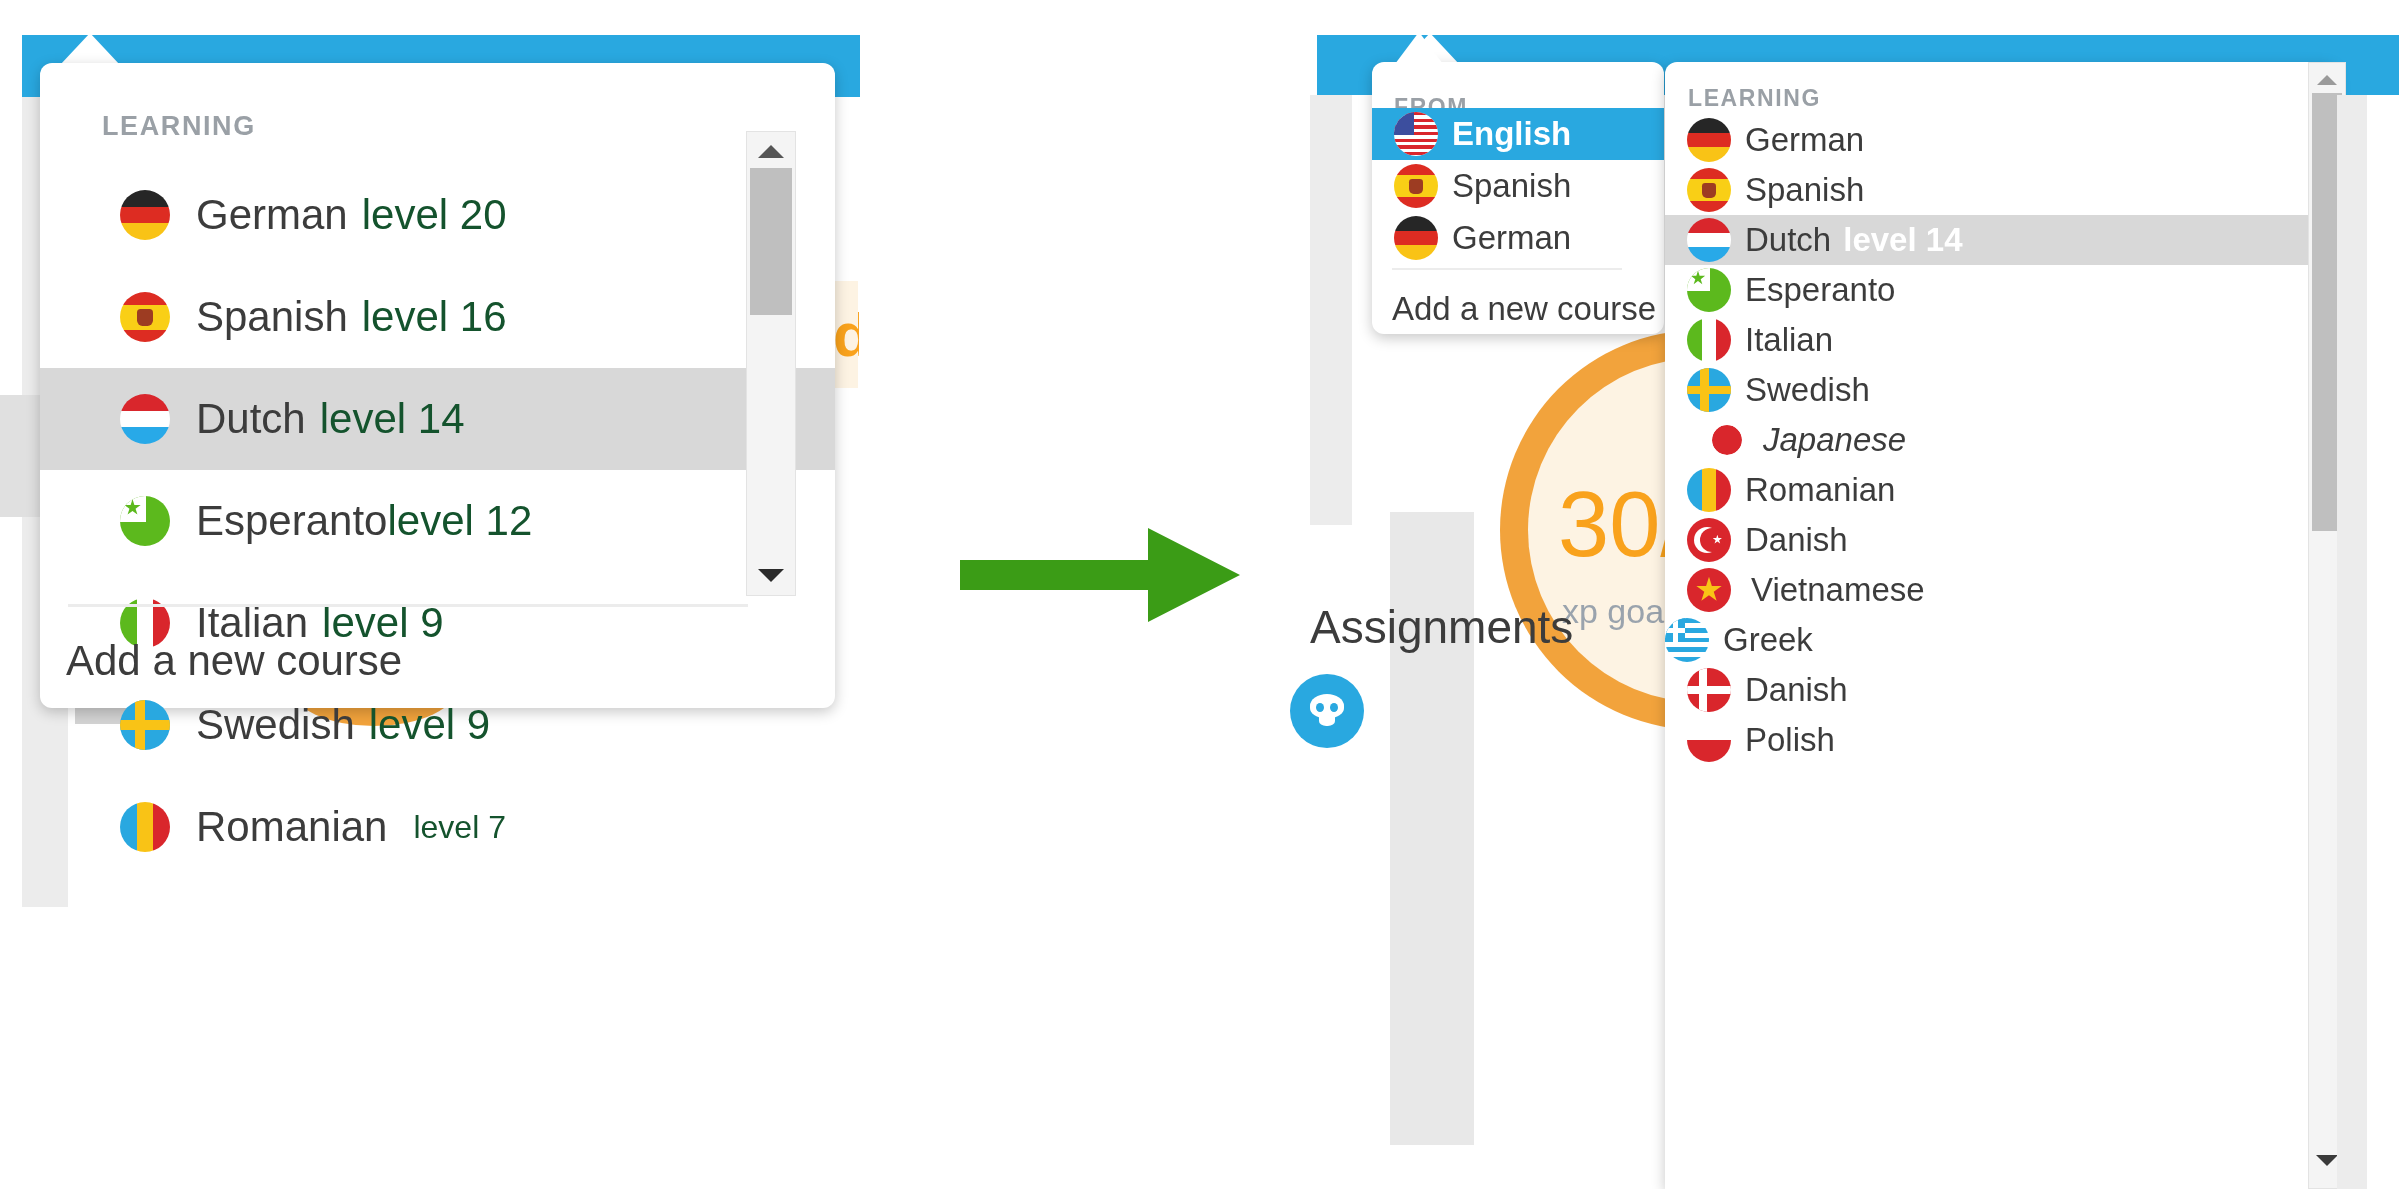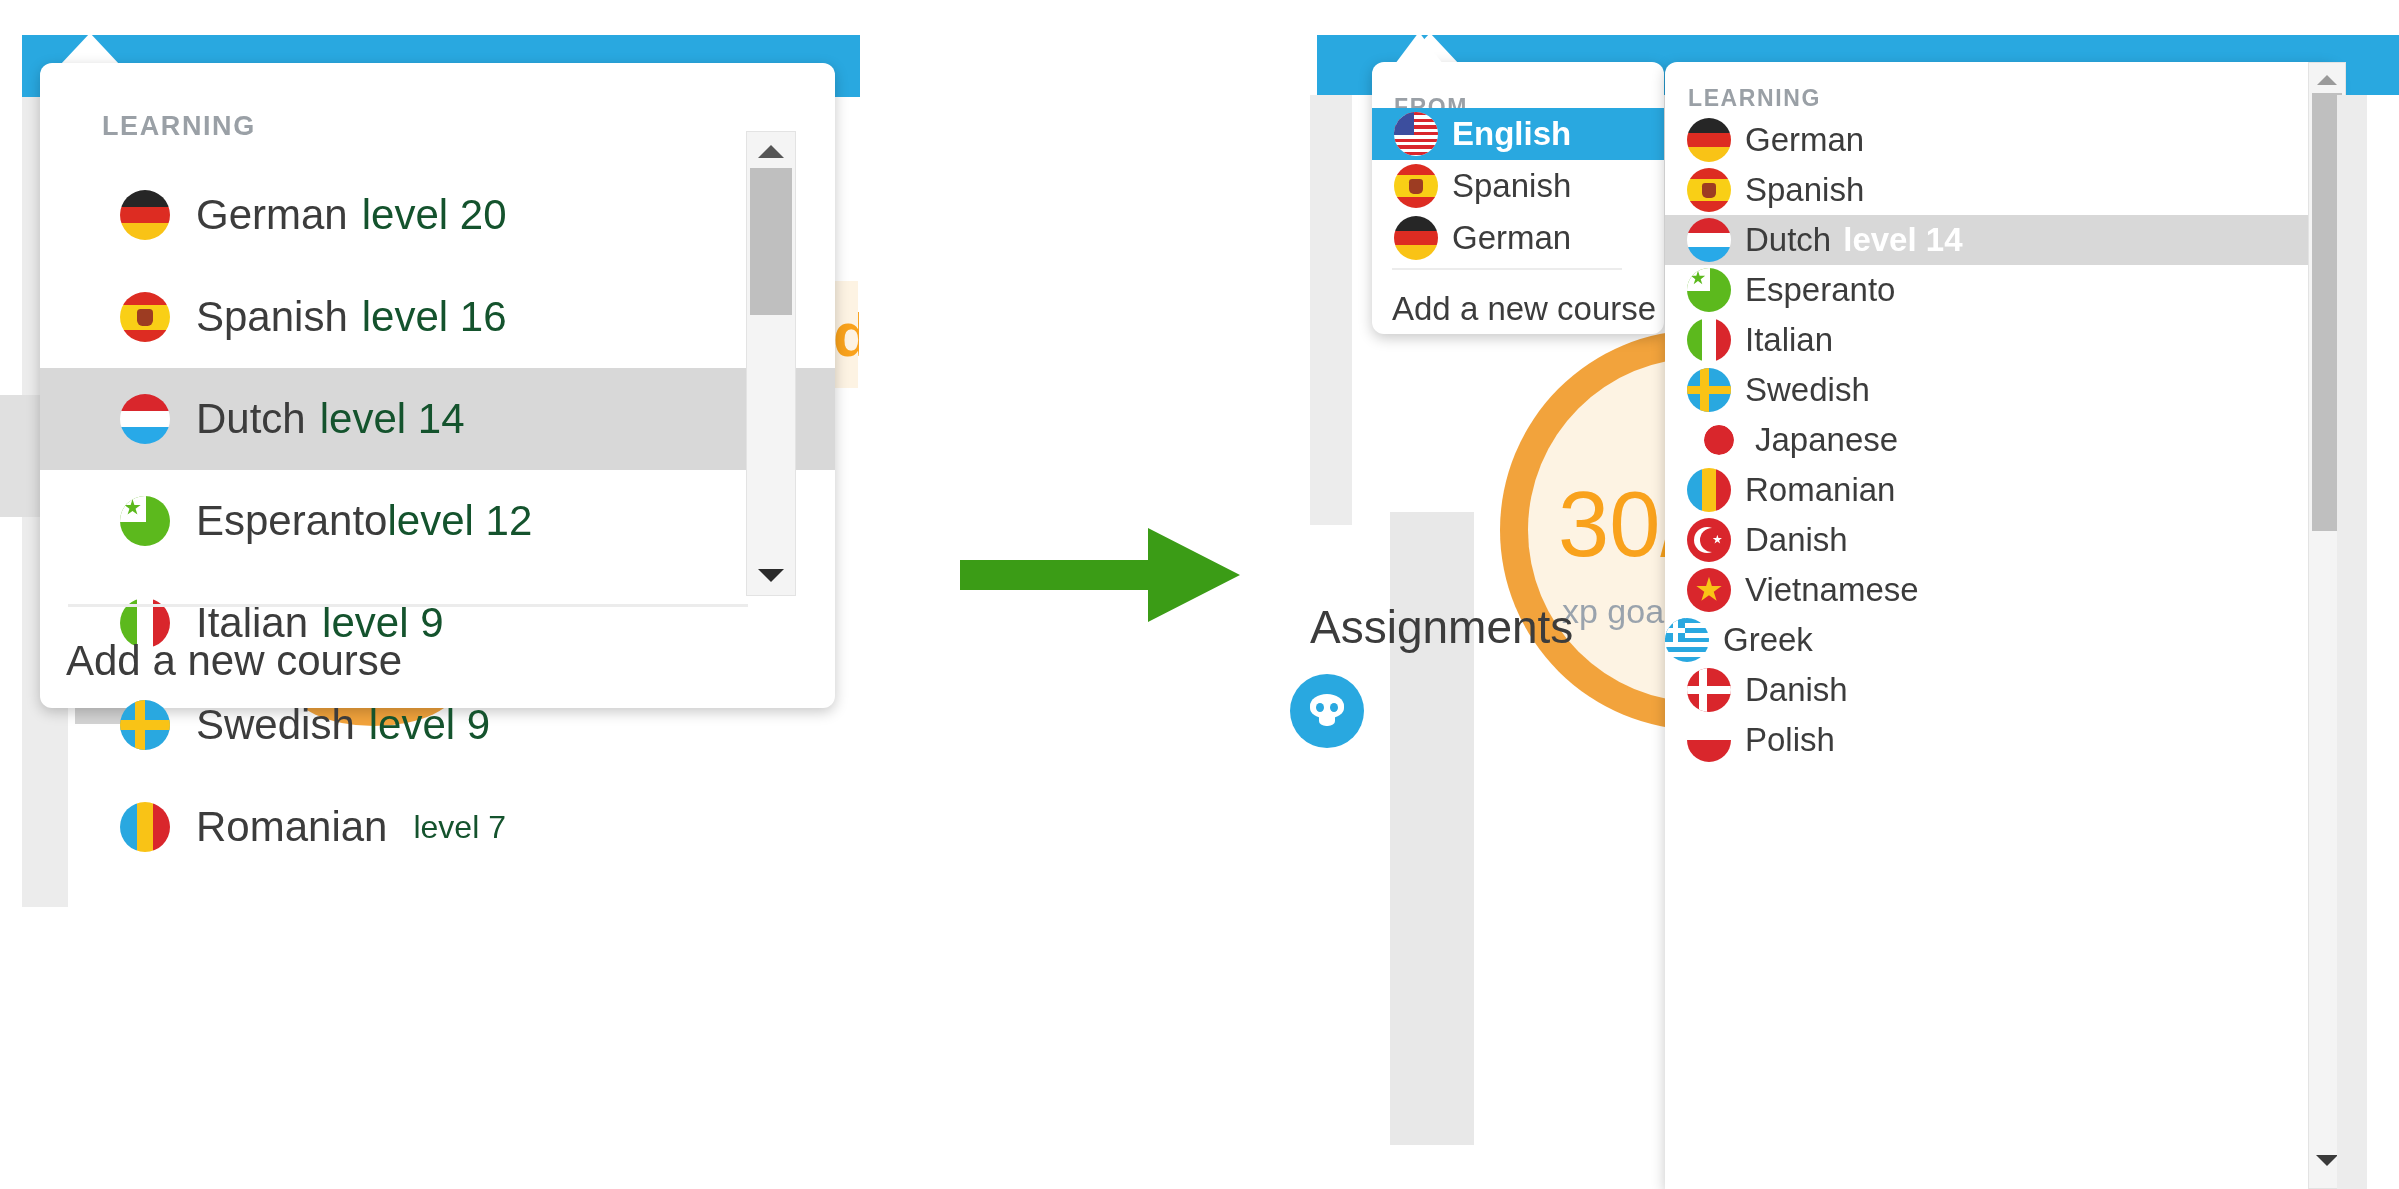--- a/index.html
+++ b/index.html
@@ -427,21 +427,21 @@
       </div>
 
       <div class="lang-row" style="height:50px; padding-left:22px;">
         <span class="flag sm f-sweden">
             <span class="vbar"></span>
             <span class="hbar"></span>
           </span>
         <span class="lang-name" style="font-size:33px; margin-left:14px;">Swedish</span>
       </div>
 
-      <div class="lang-row" style="height:50px; padding-left:32px;">
+      <div class="lang-row" style="height:50px; padding-left:40px;font-style:italic;">
         <span class="flag sm f-japan" style="width:30px;height:30px;margin-left:7px;">
             <span class="dot" style="left:0;top:0;width:100%;height:100%;"></span>
           </span>
         <span class="lang-name" style="font-size:33px; margin-left:21px;">Japanese</span>
       </div>
 
       <div class="lang-row" style="height:50px; padding-left:22px;">
         <span class="flag sm f-romania">
             <i></i>
             <i></i>
@@ -456,21 +456,21 @@
             <span class="cres2"></span>
             <span class="st"></span>
           </span>
         <span class="lang-name" style="font-size:33px; margin-left:14px;">Danish</span>
       </div>
 
       <div class="lang-row" style="height:50px; padding-left:22px;">
         <span class="flag sm f-viet">
             <span class="st"></span>
           </span>
-        <span class="lang-name" style="font-size:33px; margin-left:14px;">Vietnamese</span>
+        <span class="lang-name" style="font-size:33px; margin-left:20px;">Vietnamese</span>
       </div>
 
       <div class="lang-row" style="height:50px; ">
         <span class="flag sm f-greek">
             <i></i>
             <i></i>
             <i></i>
             <i></i>
             <i></i>
             <span class="canton"></span>

